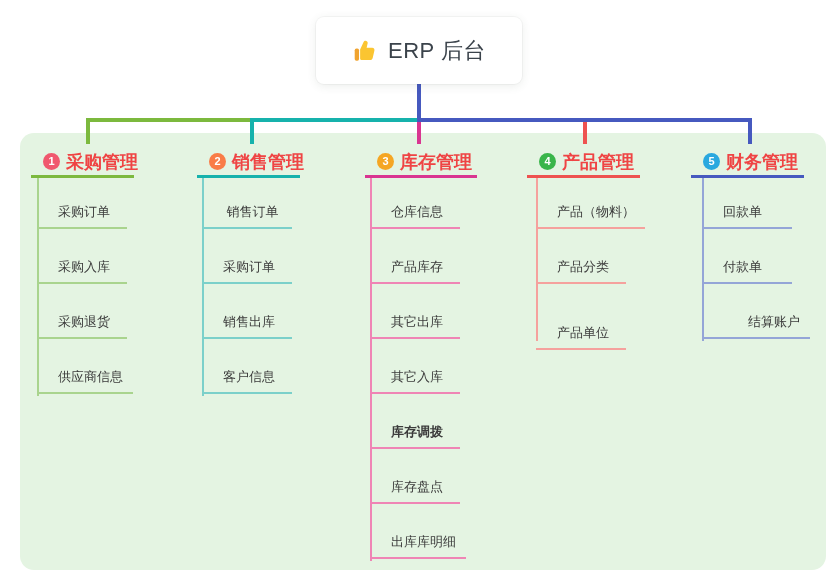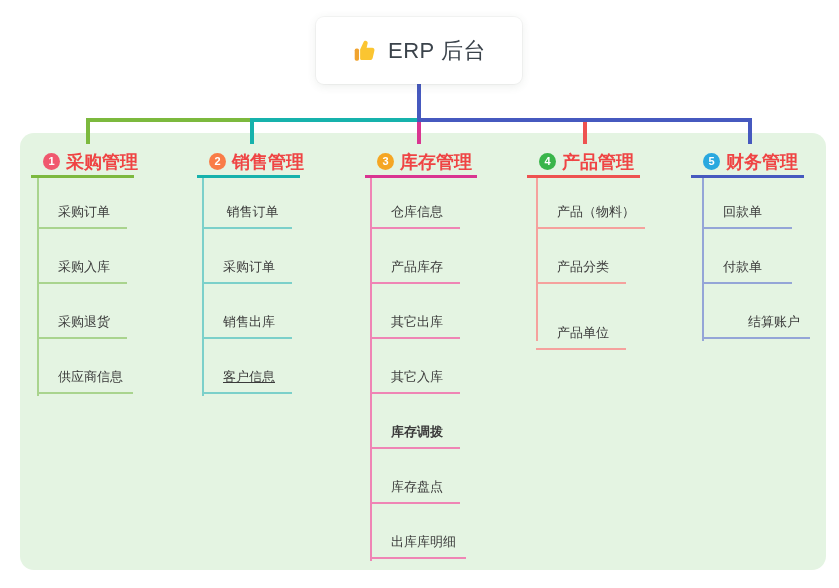--- a/index.html
+++ b/index.html
@@ -90,21 +90,21 @@
       <div class="item" style="left: 37px; top: 313px; border-bottom-color: rgb(169, 212, 142);">采购退货</div>
       <div class="item" style="left: 37px; top: 368px; border-bottom-color: rgb(169, 212, 142);">供应商信息</div>
       <div class="branch-header" style="left: 197px; width: 103px; border-bottom-color: rgb(22, 178, 172);">
         <div class="badge" style="background: rgb(249, 124, 71);">2</div>
         <div class="branch-label">销售管理</div>
       </div>
       <div class="vline" style="left: 202px; top: 178px; height: 218px; background: rgb(123, 208, 202);"></div>
       <div class="item" style="left: 202px; top: 203px; border-bottom-color: rgb(123, 208, 202); text-align: center;">销售订单</div>
       <div class="item" style="left: 202px; top: 258px; border-bottom-color: rgb(123, 208, 202);">采购订单</div>
       <div class="item" style="left: 202px; top: 313px; border-bottom-color: rgb(123, 208, 202);">销售出库</div>
-      <div class="item" style="left: 202px; top: 368px; border-bottom-color: rgb(123, 208, 202); text-decoration: underline;">客户信息</div>
+      <div class="item" style="left: 202px; top: 368px; border-bottom-color: rgb(123, 208, 202);">客户信息</div>
       <div class="branch-header" style="left: 365px; width: 112px; border-bottom-color: rgb(217, 53, 145);">
         <div class="badge" style="background: rgb(245, 166, 35);">3</div>
         <div class="branch-label">库存管理</div>
       </div>
       <div class="vline" style="left: 370px; top: 178px; height: 383px; background: rgb(239, 133, 181);"></div>
       <div class="item" style="left: 370px; top: 203px; border-bottom-color: rgb(239, 133, 181);">仓库信息</div>
       <div class="item" style="left: 370px; top: 258px; border-bottom-color: rgb(239, 133, 181);">产品库存</div>
       <div class="item" style="left: 370px; top: 313px; border-bottom-color: rgb(239, 133, 181);">其它出库</div>
       <div class="item" style="left: 370px; top: 368px; border-bottom-color: rgb(239, 133, 181);">其它入库</div>
       <div class="item" style="left: 370px; top: 423px; border-bottom-color: rgb(239, 133, 181); font-weight: bold;">库存调拨</div>

